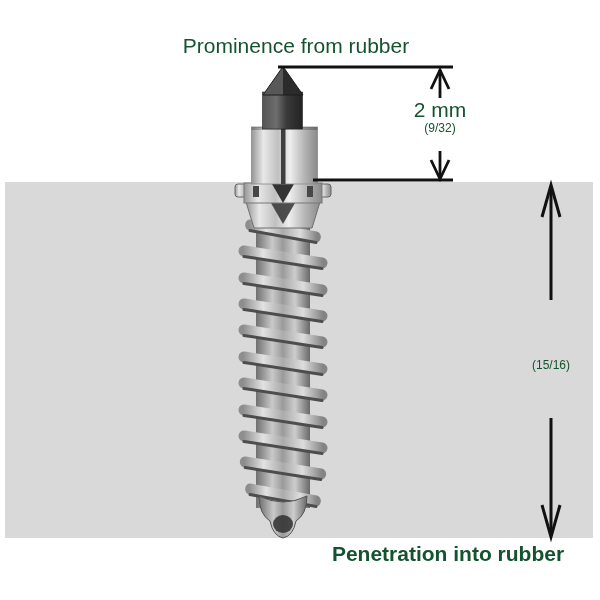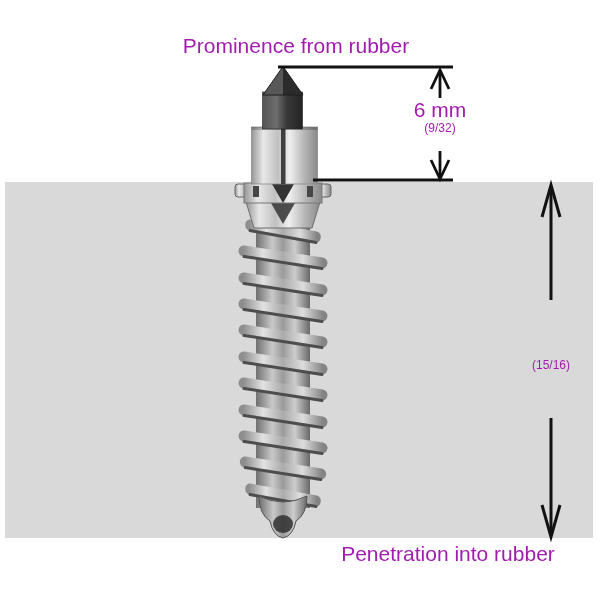--- a/index.html
+++ b/index.html
@@ -1,18 +1,18 @@
 <!DOCTYPE html>
 <html><head>
 <meta charset="utf-8">
 <style>
   html,body{margin:0;padding:0;background:#fff;}
   .canvas{
     position:relative;width:600px;height:600px;background:#ffffff;overflow:hidden;
-    font-family:"Liberation Sans","DejaVu Sans",sans-serif;color:#a21caf;
+    font-family:"Liberation Sans","DejaVu Sans",sans-serif;color:#14532d;
   }
   .diagram-svg{position:absolute;left:0;top:0;width:600px;height:600px;}
   .lbl{position:absolute;transform:translateX(-50%);white-space:nowrap;line-height:1.1;text-align:center;}
   .big{font-size:21px;}
   .small{font-size:12px;}
 </style>
 </head>
 <body>
 
 <div class="canvas">
@@ -118,19 +118,19 @@
       </g>
       <g>
         <line x1="551" y1="418" x2="551" y2="535"></line>
         <polyline points="542,505 551,537 560,505"></polyline>
       </g>
     </g>
   </svg>
 
   <div class="lbl big" style="left:296px;top:34px;">Prominence from rubber</div>
 
-  <div class="lbl big" style="left:440px;top:98px;">6 mm</div>
+  <div class="lbl big" style="left:440px;top:98px;">2 mm</div>
   <div class="lbl small" style="left:440px;top:122px;">(9/32)</div>
 
   <div class="lbl small" style="left:551px;top:359px;">(15/16)</div>
 
-  <div class="lbl big" style="left:448px;top:542px;">Penetration into rubber</div>
+  <div class="lbl big" style="left:448px;top:542px;font-weight:bold;">Penetration into rubber</div>
 </div>
 
 </body></html>

